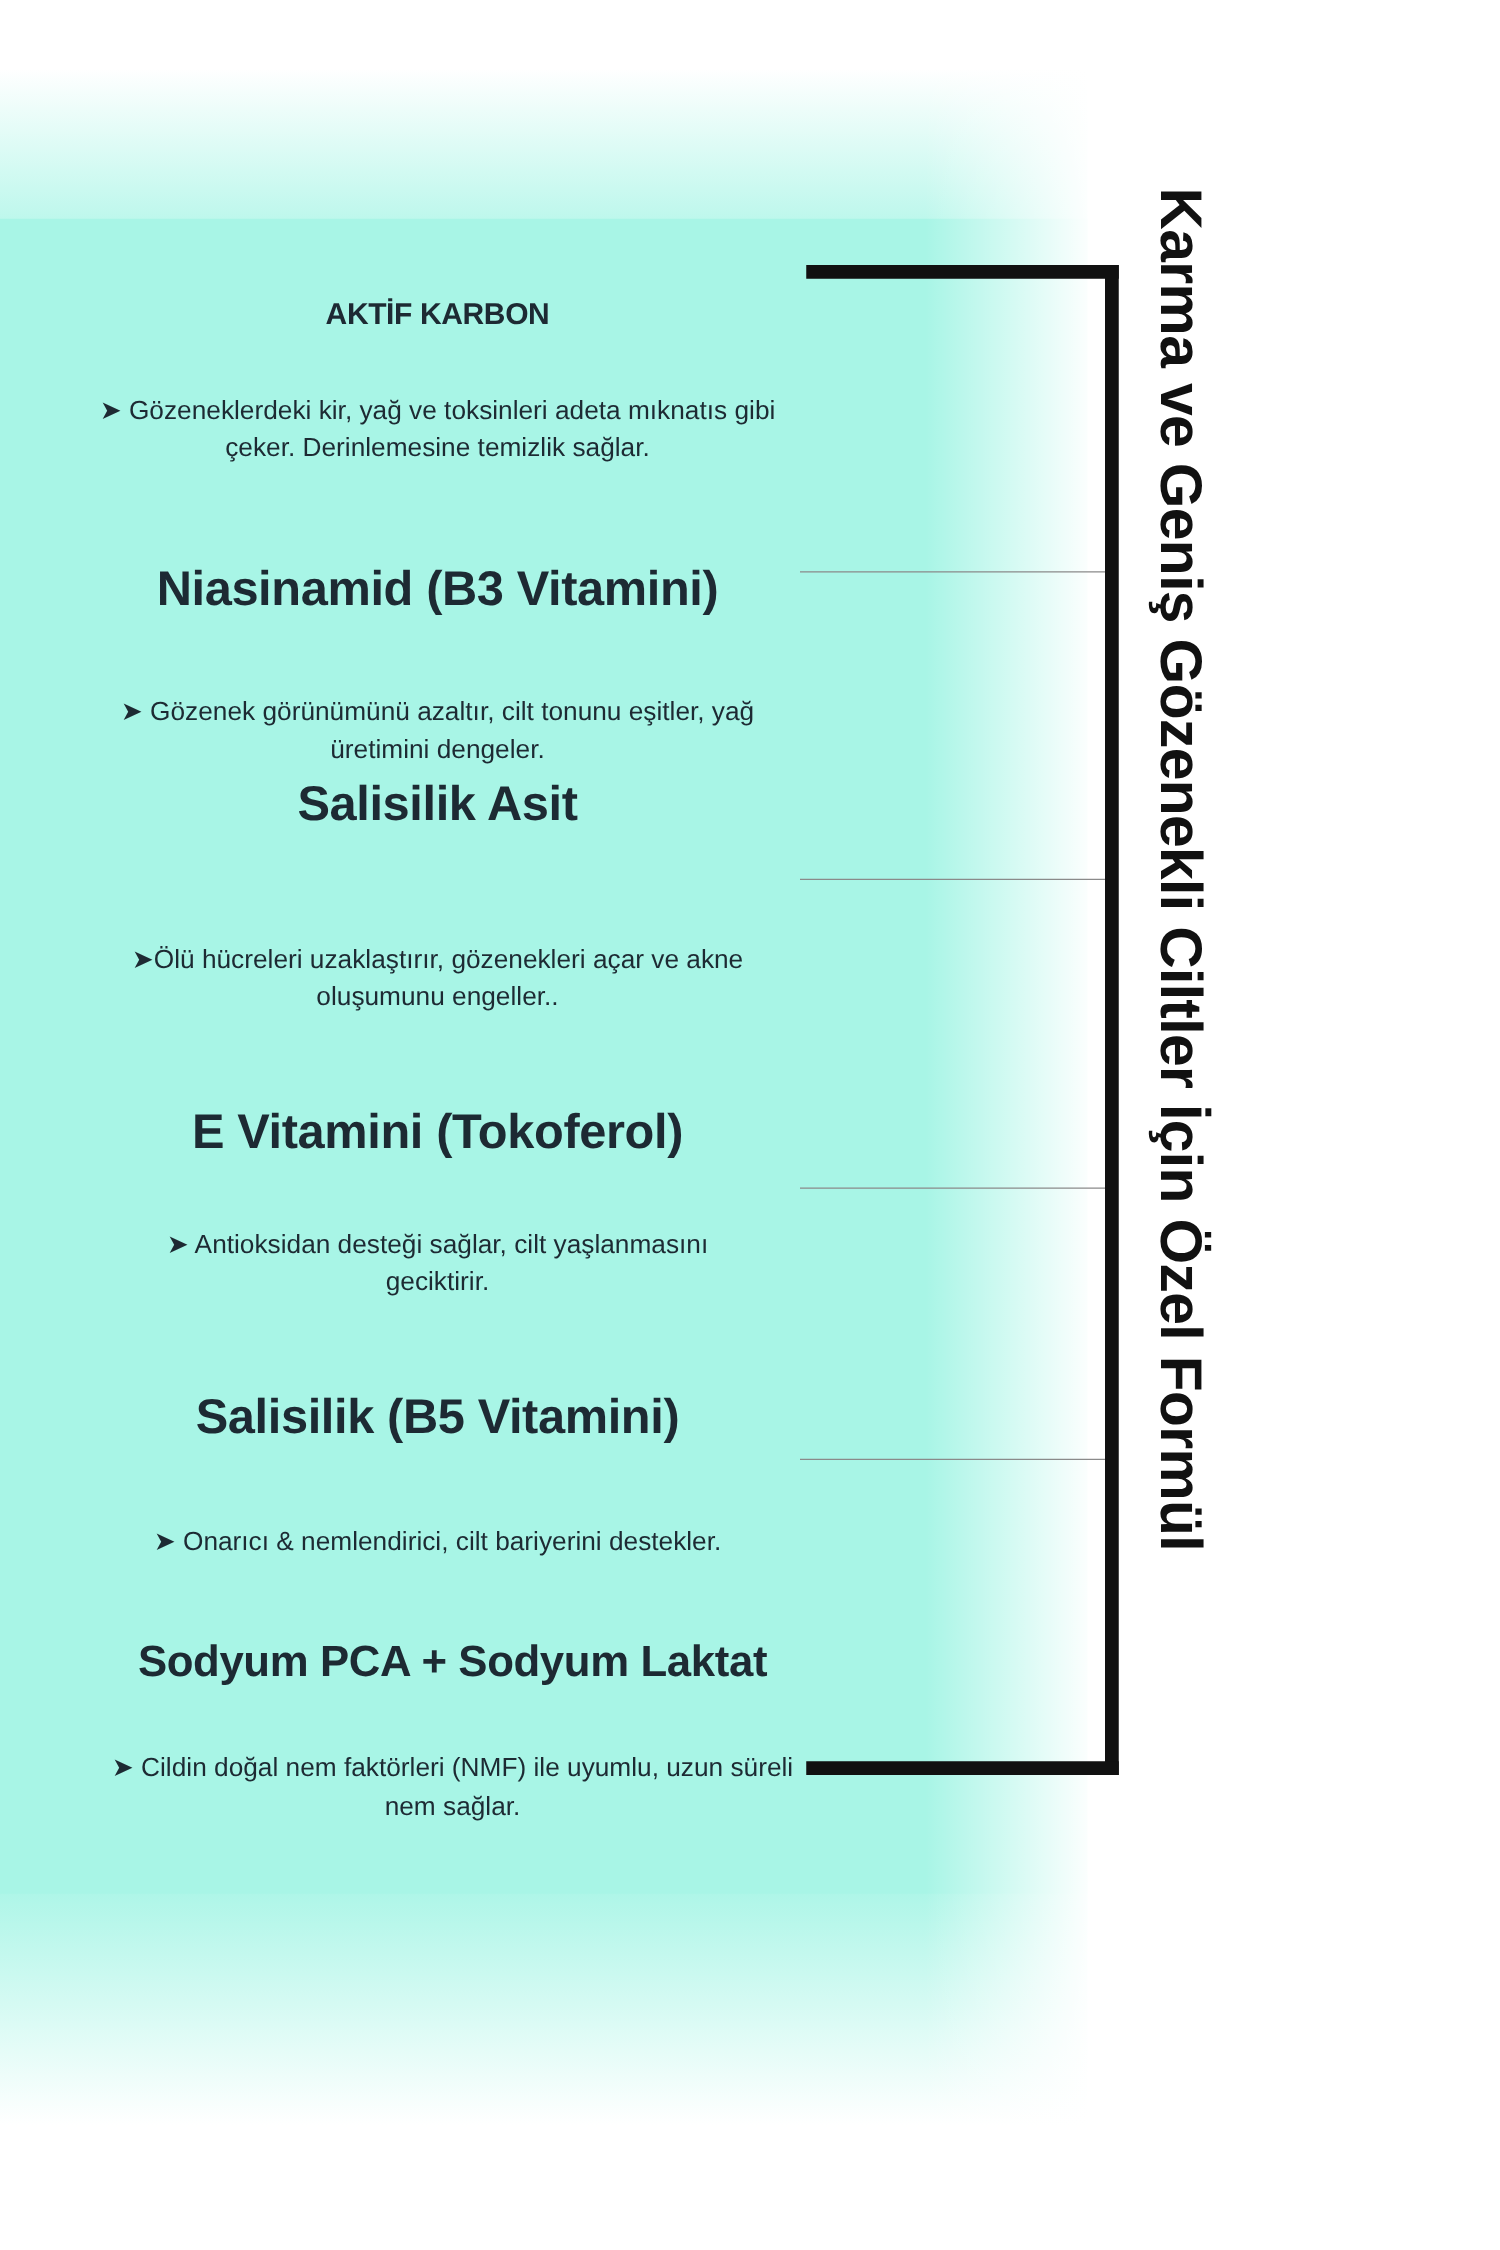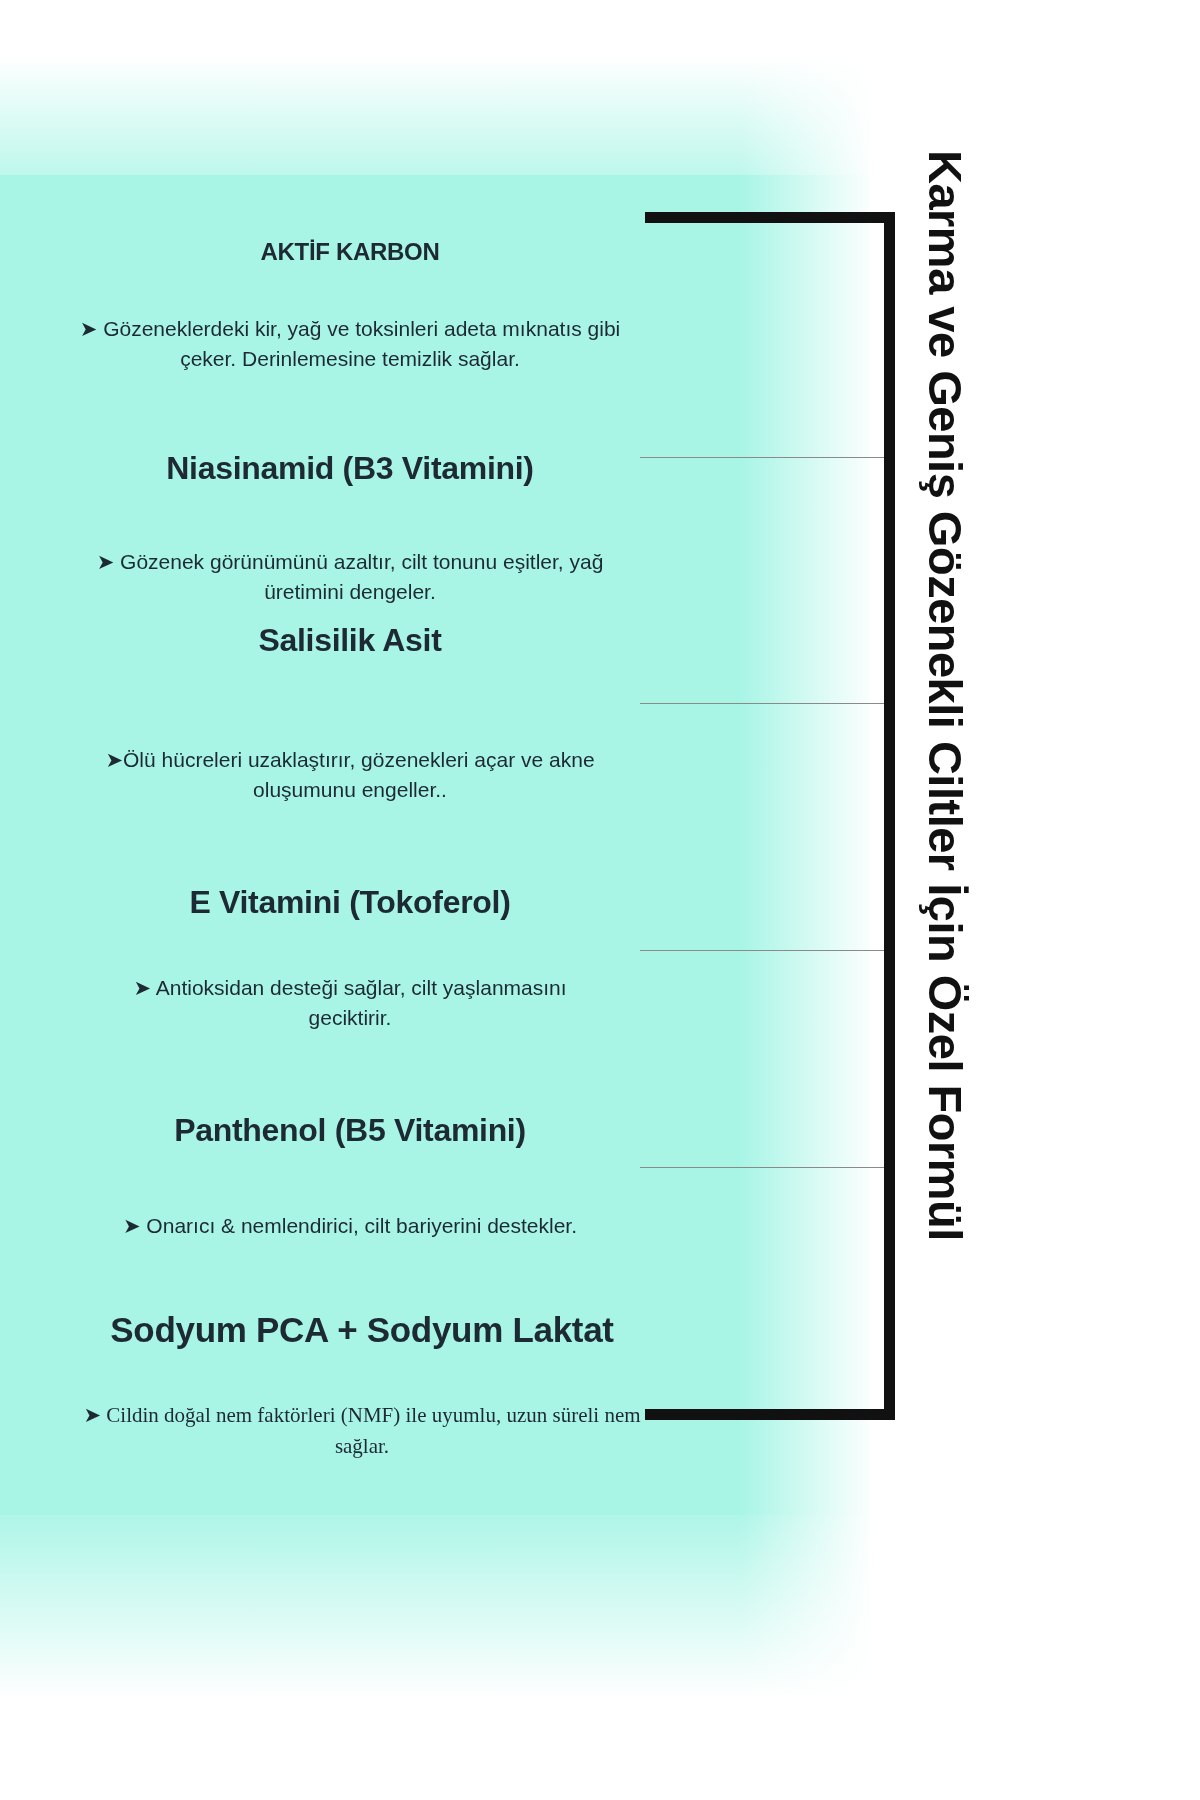--- a/index.html
+++ b/index.html
@@ -94,21 +94,21 @@
   }
 
   
   .ingredient {
     position: absolute;
     width: 700px;
     left: 0;
     text-align: center;
   }
   .ing-title {
-    font-size: 32px;
+    font-size: 39px;
     font-weight: bold;
     color: #1d2a33;
     letter-spacing: -0.3px;
     margin: 0;
     line-height: 1.15;
   }
   .ing-desc {
     font-size: 21px;
     color: #1d2a33;
     margin: 0;
@@ -128,21 +128,21 @@
   #ing-2 .ing-desc { margin-top: 86px; padding: 0 80px; }
 
   #ing-3 { top: 884px; }
   #ing-3 .ing-desc { margin-top: 52px; padding: 0 105px; }
 
   #ing-4 { top: 1112px; }
   #ing-4 .ing-desc { margin-top: 62px; padding: 0 60px; }
 
   #ing-5 { top: 1310px; padding-left: 12px; }
   #ing-5 .ing-title { font-size: 35px; }
-  #ing-5 .ing-desc { margin-top: 50px; padding: 0 70px; font-family: Liberation Serif, serif; }
+  #ing-5 .ing-desc { margin-top: 50px; padding: 0 70px; }
 
   
   .side-title {
     position: absolute;
     left: 900px;
     top: 0;
     width: 300px;
     height: 1800px;
     display: flex;
     align-items: flex-start;
@@ -195,21 +195,21 @@
     <p class="ing-title">Salisilik Asit</p>
     <p class="ing-desc">➤Ölü hücreleri uzaklaştırır, gözenekleri açar ve akne oluşumunu engeller..</p>
   </div>
 
   <div class="ingredient" id="ing-3">
     <p class="ing-title">E Vitamini (Tokoferol)</p>
     <p class="ing-desc">➤ Antioksidan desteği sağlar, cilt yaşlanmasını geciktirir.</p>
   </div>
 
   <div class="ingredient" id="ing-4">
-    <p class="ing-title">Panthenol (B5 Vitamini)</p>
+    <p class="ing-title">Salisilik (B5 Vitamini)</p>
     <p class="ing-desc">➤ Onarıcı &amp; nemlendirici, cilt bariyerini destekler.</p>
   </div>
 
   <div class="ingredient" id="ing-5">
     <p class="ing-title">Sodyum PCA + Sodyum Laktat</p>
     <p class="ing-desc">➤ Cildin doğal nem faktörleri (NMF) ile uyumlu, uzun süreli nem sağlar.</p>
   </div>
 
   <div class="side-title">
     <span>Karma ve Geniş Gözenekli Ciltler İçin Özel Formül</span>

